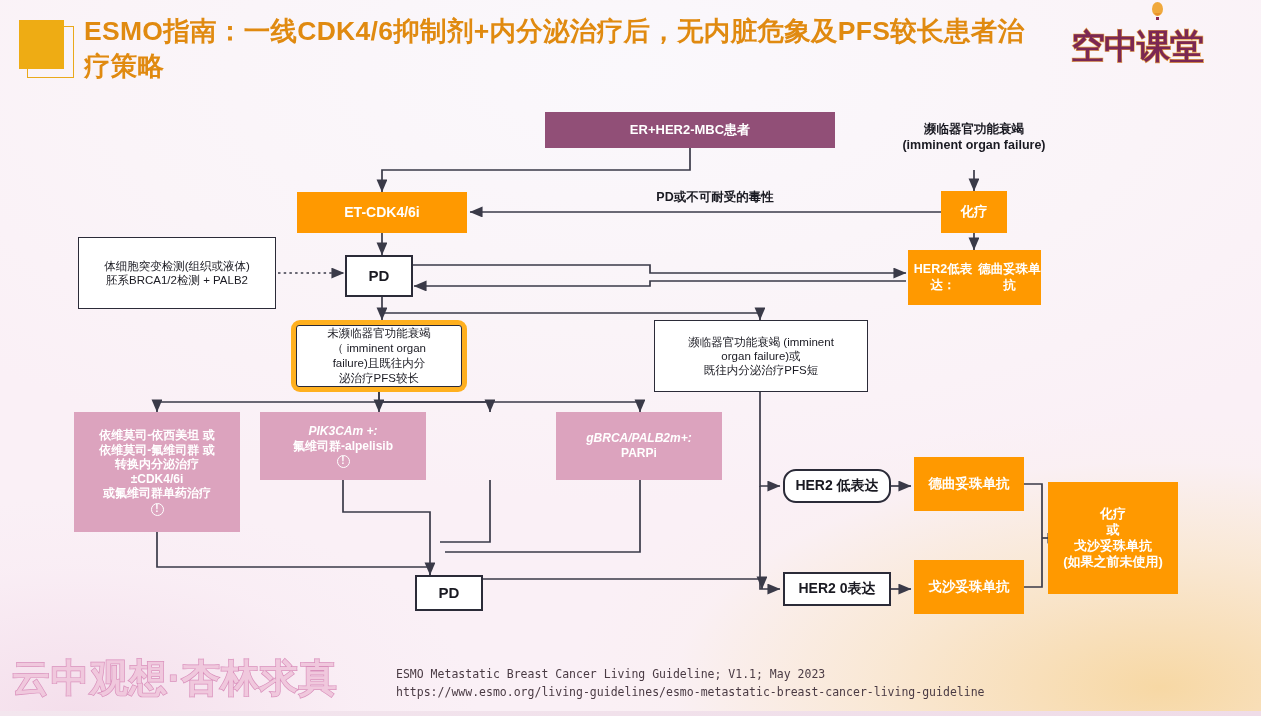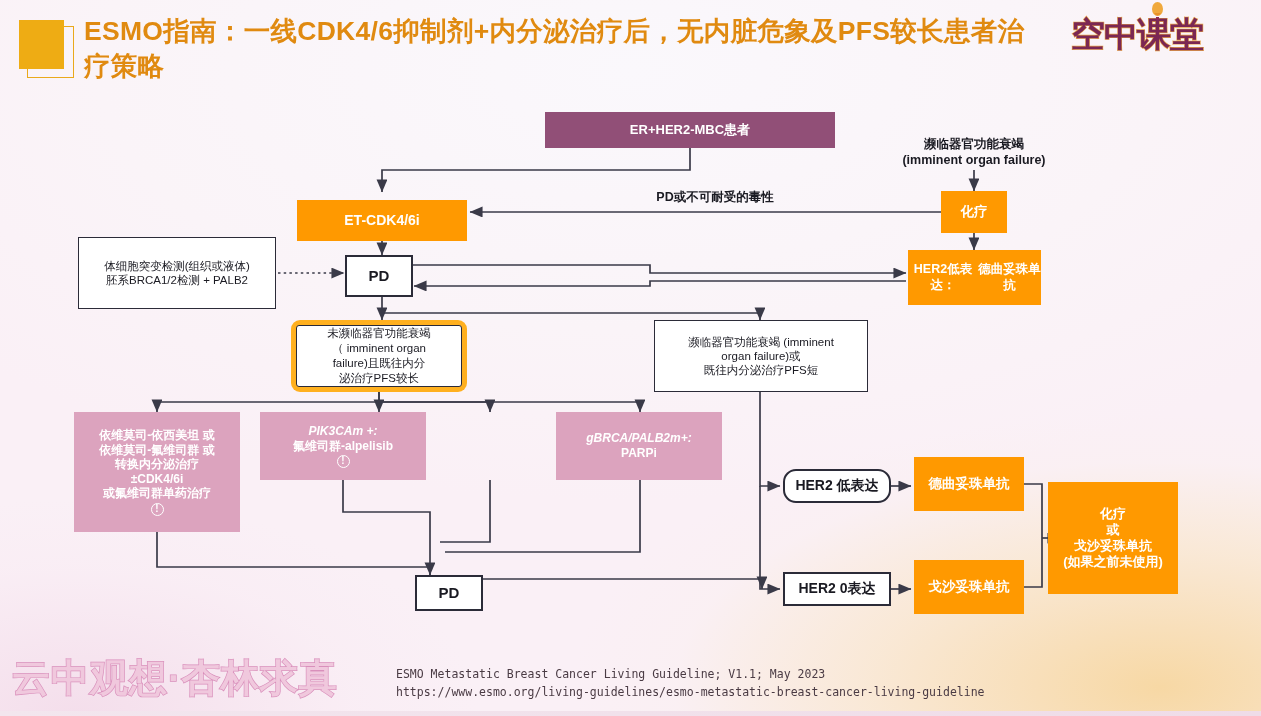--- a/index.html
+++ b/index.html
@@ -27,21 +27,21 @@
     position:absolute; left:19px; top:20px; width:45px; height:49px;
     background:#eeac14;
   }
   .title {
     position:absolute; left:84px; top:14px; width:950px;
     font-size:26.5px; font-weight:bold; line-height:1.33;
     color:#e08a10; letter-spacing:0.3px;
   }
   .logo { position:absolute; right:6px; top:4px; width:190px; height:62px; }
   .logo-text {
-    position:absolute; left:6px; top:8px;
+    position:absolute; left:6px; top:20px;
     font-size:34px; font-weight:bold; letter-spacing:-1px;
     color:#7b2753;
     -webkit-text-stroke:1.2px #e8a44a;
     paint-order: stroke fill;
   }
   .balloon { position:absolute; left:86px; top:-2px; width:13px; height:20px; }
 
   
   .diagram { position:absolute; left:0; top:92px; width:1261px; height:560px; }
   .node { position:absolute; display:flex; align-items:center; justify-content:center;
@@ -155,34 +155,34 @@
       <path d="M1024,392 L1042,392 L1042,446"></path>
       <path d="M1024,495 L1042,495 L1042,446"></path>
       <path d="M1042,446 L1060,446" marker-end="url(#ah)"></path>
     </g>
   </svg>
 
   <div class="node n-plum" style="left:545px; top:20px; width:290px; height:36px;">
     <span>ER+HER2-MBC患者</span>
   </div>
 
-  <div class="label" style="left:858px; top:30px; width:232px;margin-top:15px;">
+  <div class="label" style="left:858px; top:30px; width:232px;">
     <div>濒临器官功能衰竭</div>
     <div>(imminent organ failure)</div>
   </div>
 
   <div class="label" style="left:570px; top:98px; width:290px;">
     <span>PD或不可耐受的毒性</span>
   </div>
 
   <div class="node n-orange" style="left:941px; top:99px; width:66px; height:42px;">
     <span>化疗</span>
   </div>
 
-  <div class="node n-orange" style="left:297px; top:108px; width:170px; height:41px; font-size:14px;">
+  <div class="node n-orange" style="left:297px; top:100px; width:170px; height:41px; font-size:14px;">
     <span>ET-CDK4/6i</span>
   </div>
 
   <div class="node n-plain" style="left:78px; top:145px; width:198px; height:72px; flex-direction:column; font-size:11.5px;">
     <span>体细胞突变检测(组织或液体)</span>
     <span>胚系BRCA1/2检测 + PALB2</span>
   </div>
 
   <div class="node n-white" style="left:345px; top:163px; width:68px; height:42px;">
     <span>PD</span>

